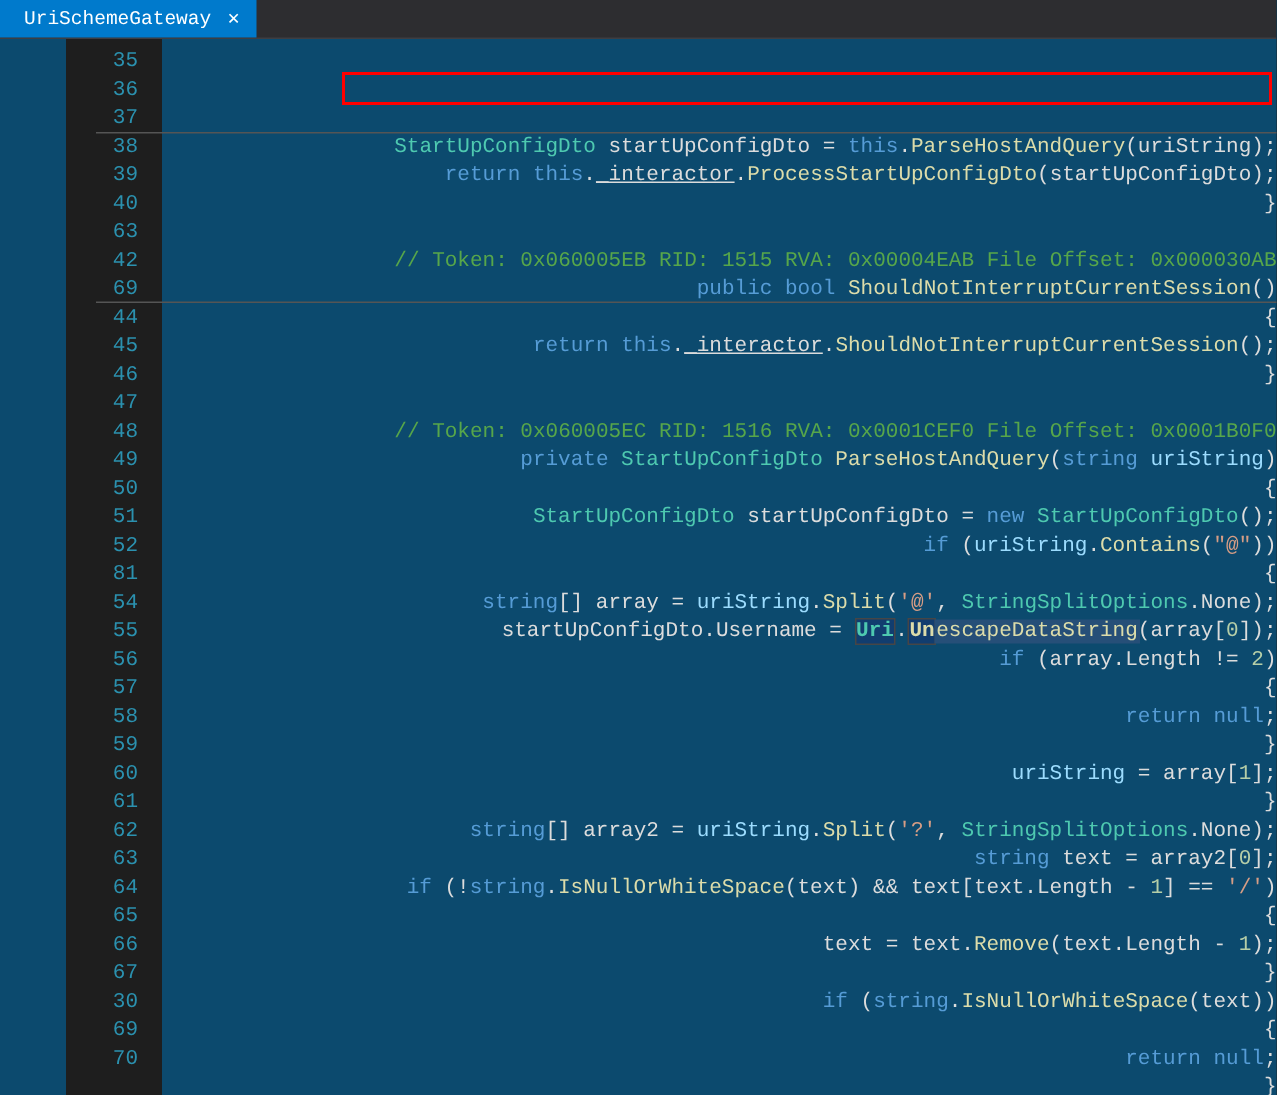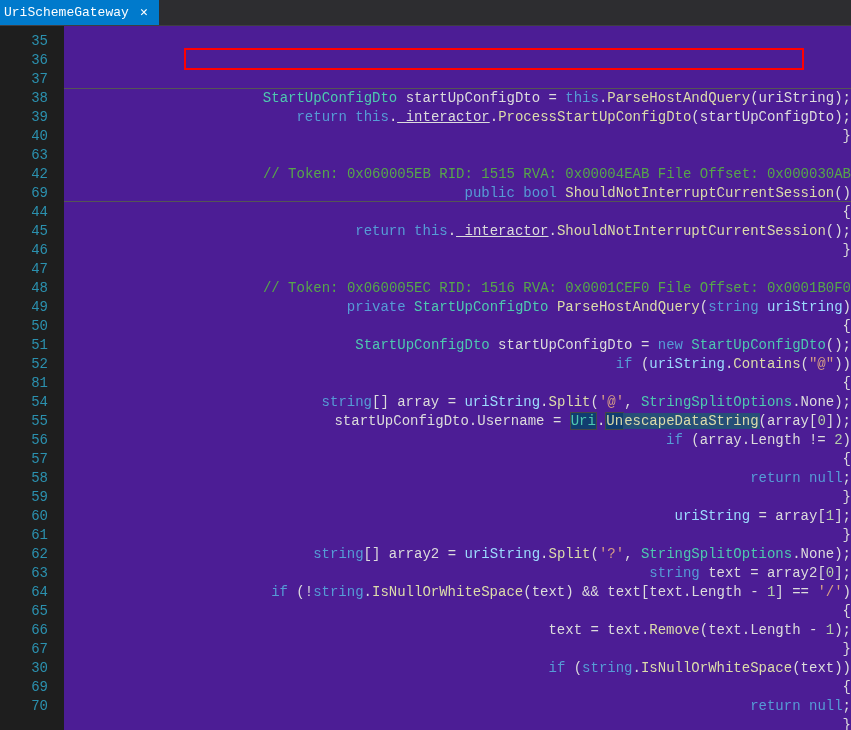--- a/index.html
+++ b/index.html
@@ -17,41 +17,42 @@
     }
     .tab-bar {
       background: #2d2d30;
       height: 26px;
       display: flex;
       border-bottom: 1px solid #3e3e42;
     }
     .tab {
       background: #007acc;
       color: #ffffff;
-      padding: 4px 8px 4px 4px;
+      padding: 4px 8px 4px 16px;
       display: flex;
       align-items: center;
       gap: 8px;
       font-size: 13px;
       cursor: pointer;
     }
     .tab-close {
       width: 14px;
       height: 14px;
       display: flex;
       align-items: center;
       justify-content: center;
       cursor: pointer;
       font-size: 13px;
       line-height: 1;
     }
     .editor {
       display: flex;
       height: calc(100% - 26px);
-      background: #4c1d95;
+      background: #0c4a6e;
+      padding-left: 44px;
     }
     .gutter {
       background: #1e1e1e;
       width: 64px;
       text-align: right;
       padding-right: 16px;
       color: #2b91af;
       line-height: 19px;
       padding-top: 6px;
       user-select: none;
@@ -95,20 +96,21 @@
       pointer-events: none;
     }
     .sel-highlight {
       background: #264f78;
       padding: 0 1px;
       margin: 0 -1px;
     }
     .hl-box {
       border: 1px solid #464646;
       background: #113d6f;
+      font-weight: bold;
     }
     .separator {
       border-top: 1px solid #555555;
       position: absolute;
       left: 64px;
       right: 0;
     }
     .sep-1 { top: 88px; }
     .sep-2 { top: 201px; }
   </style>

